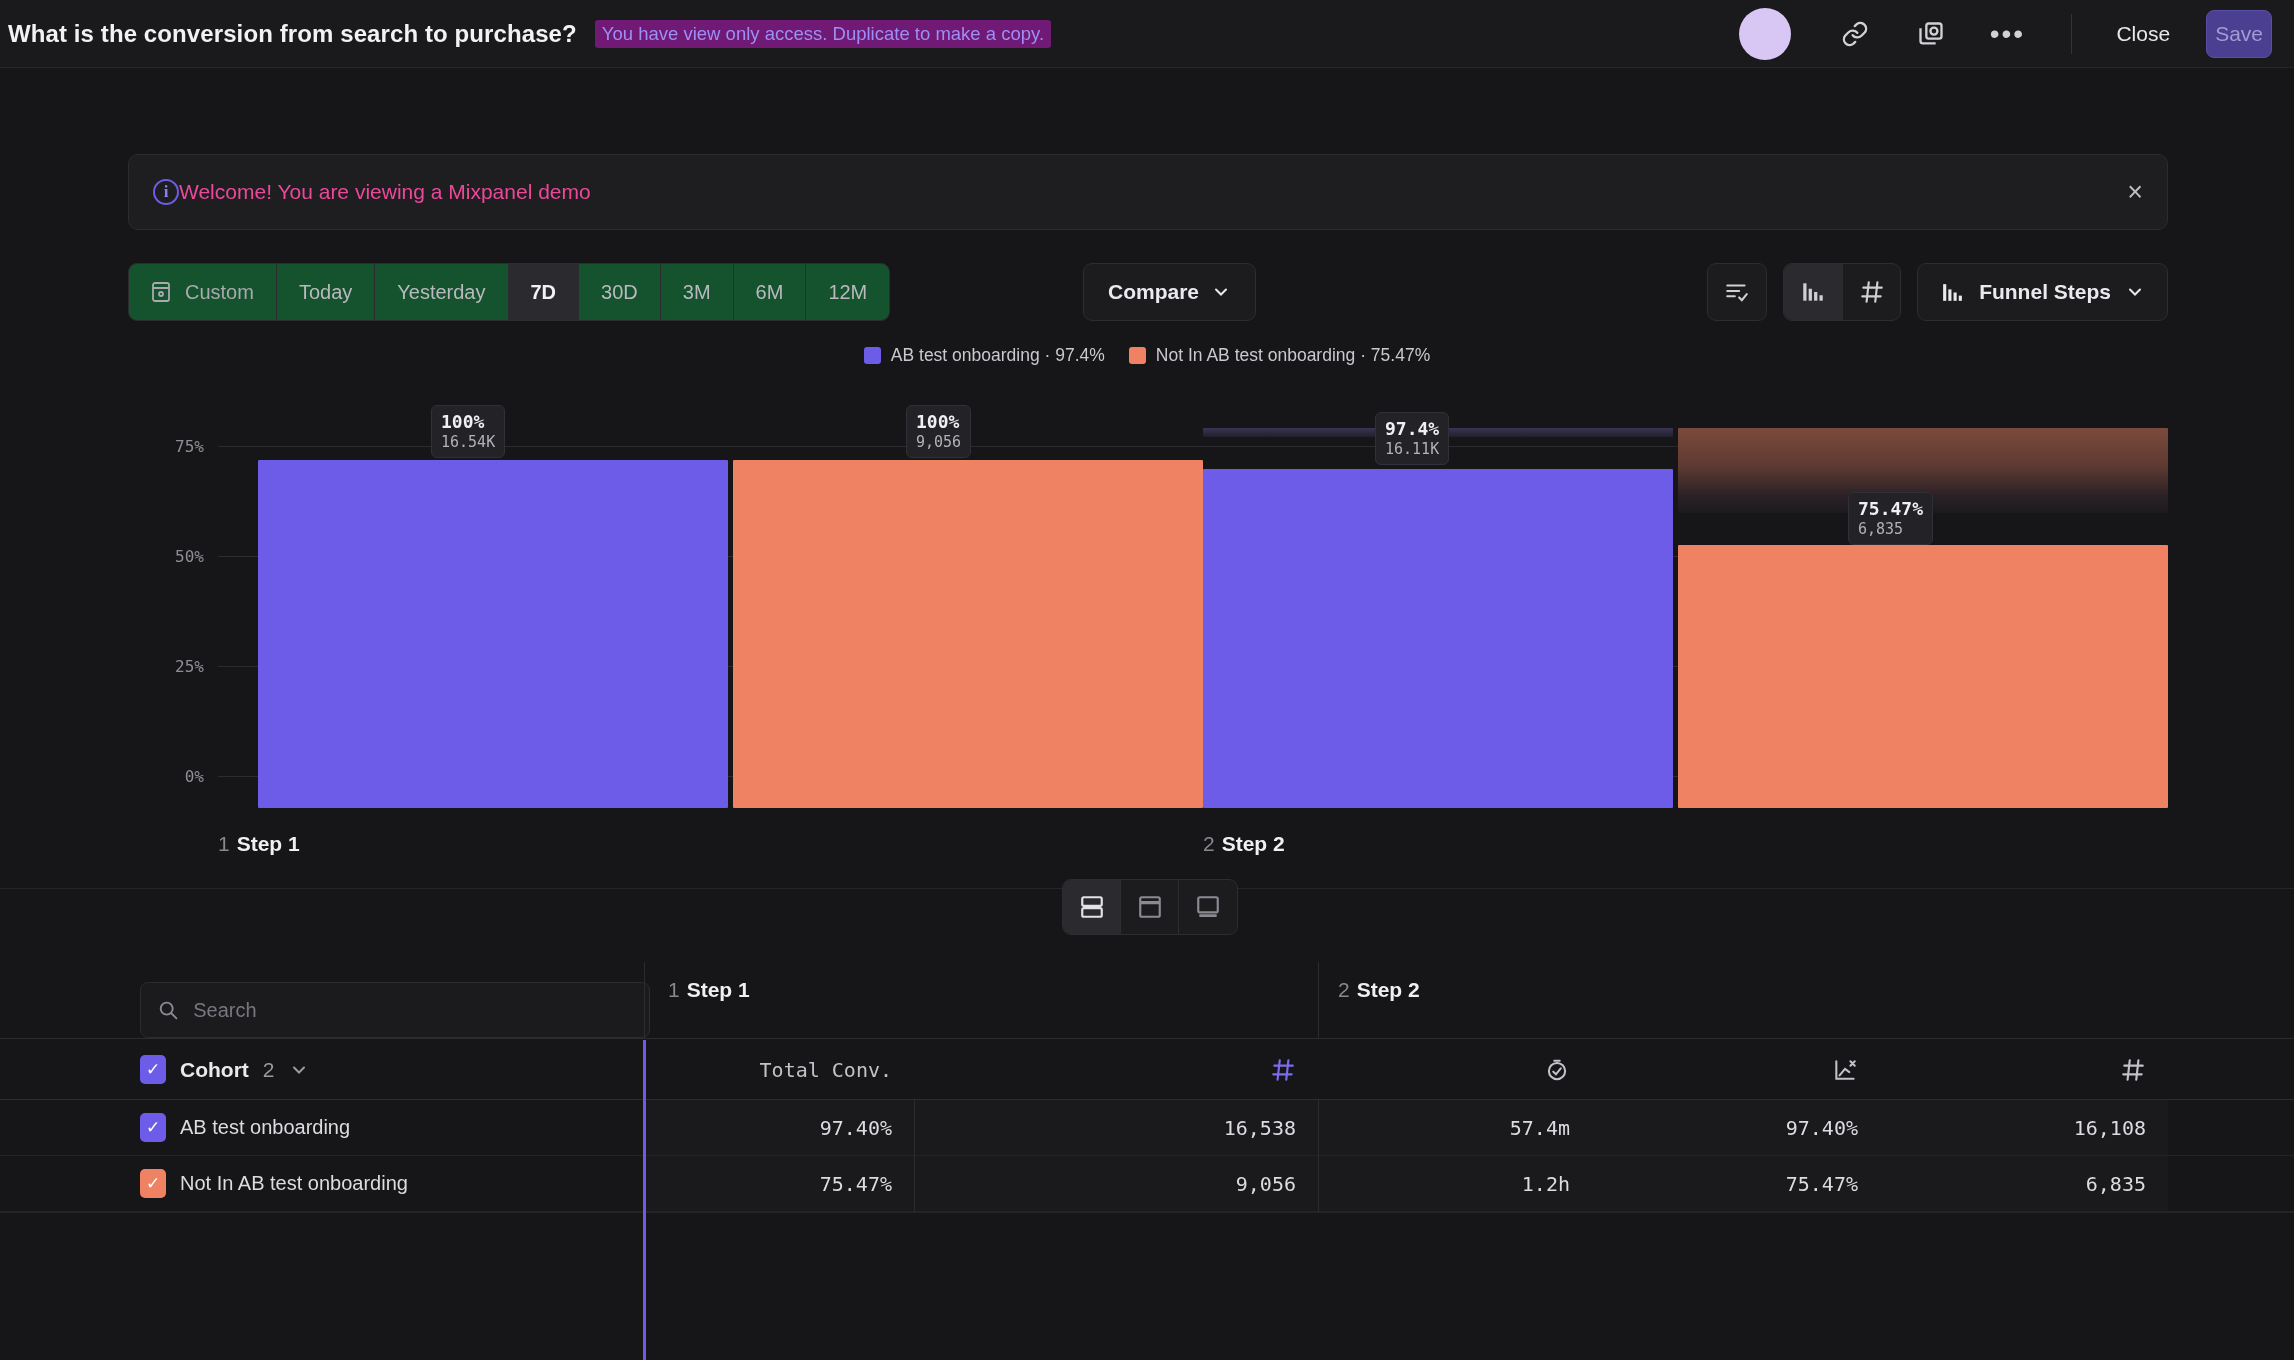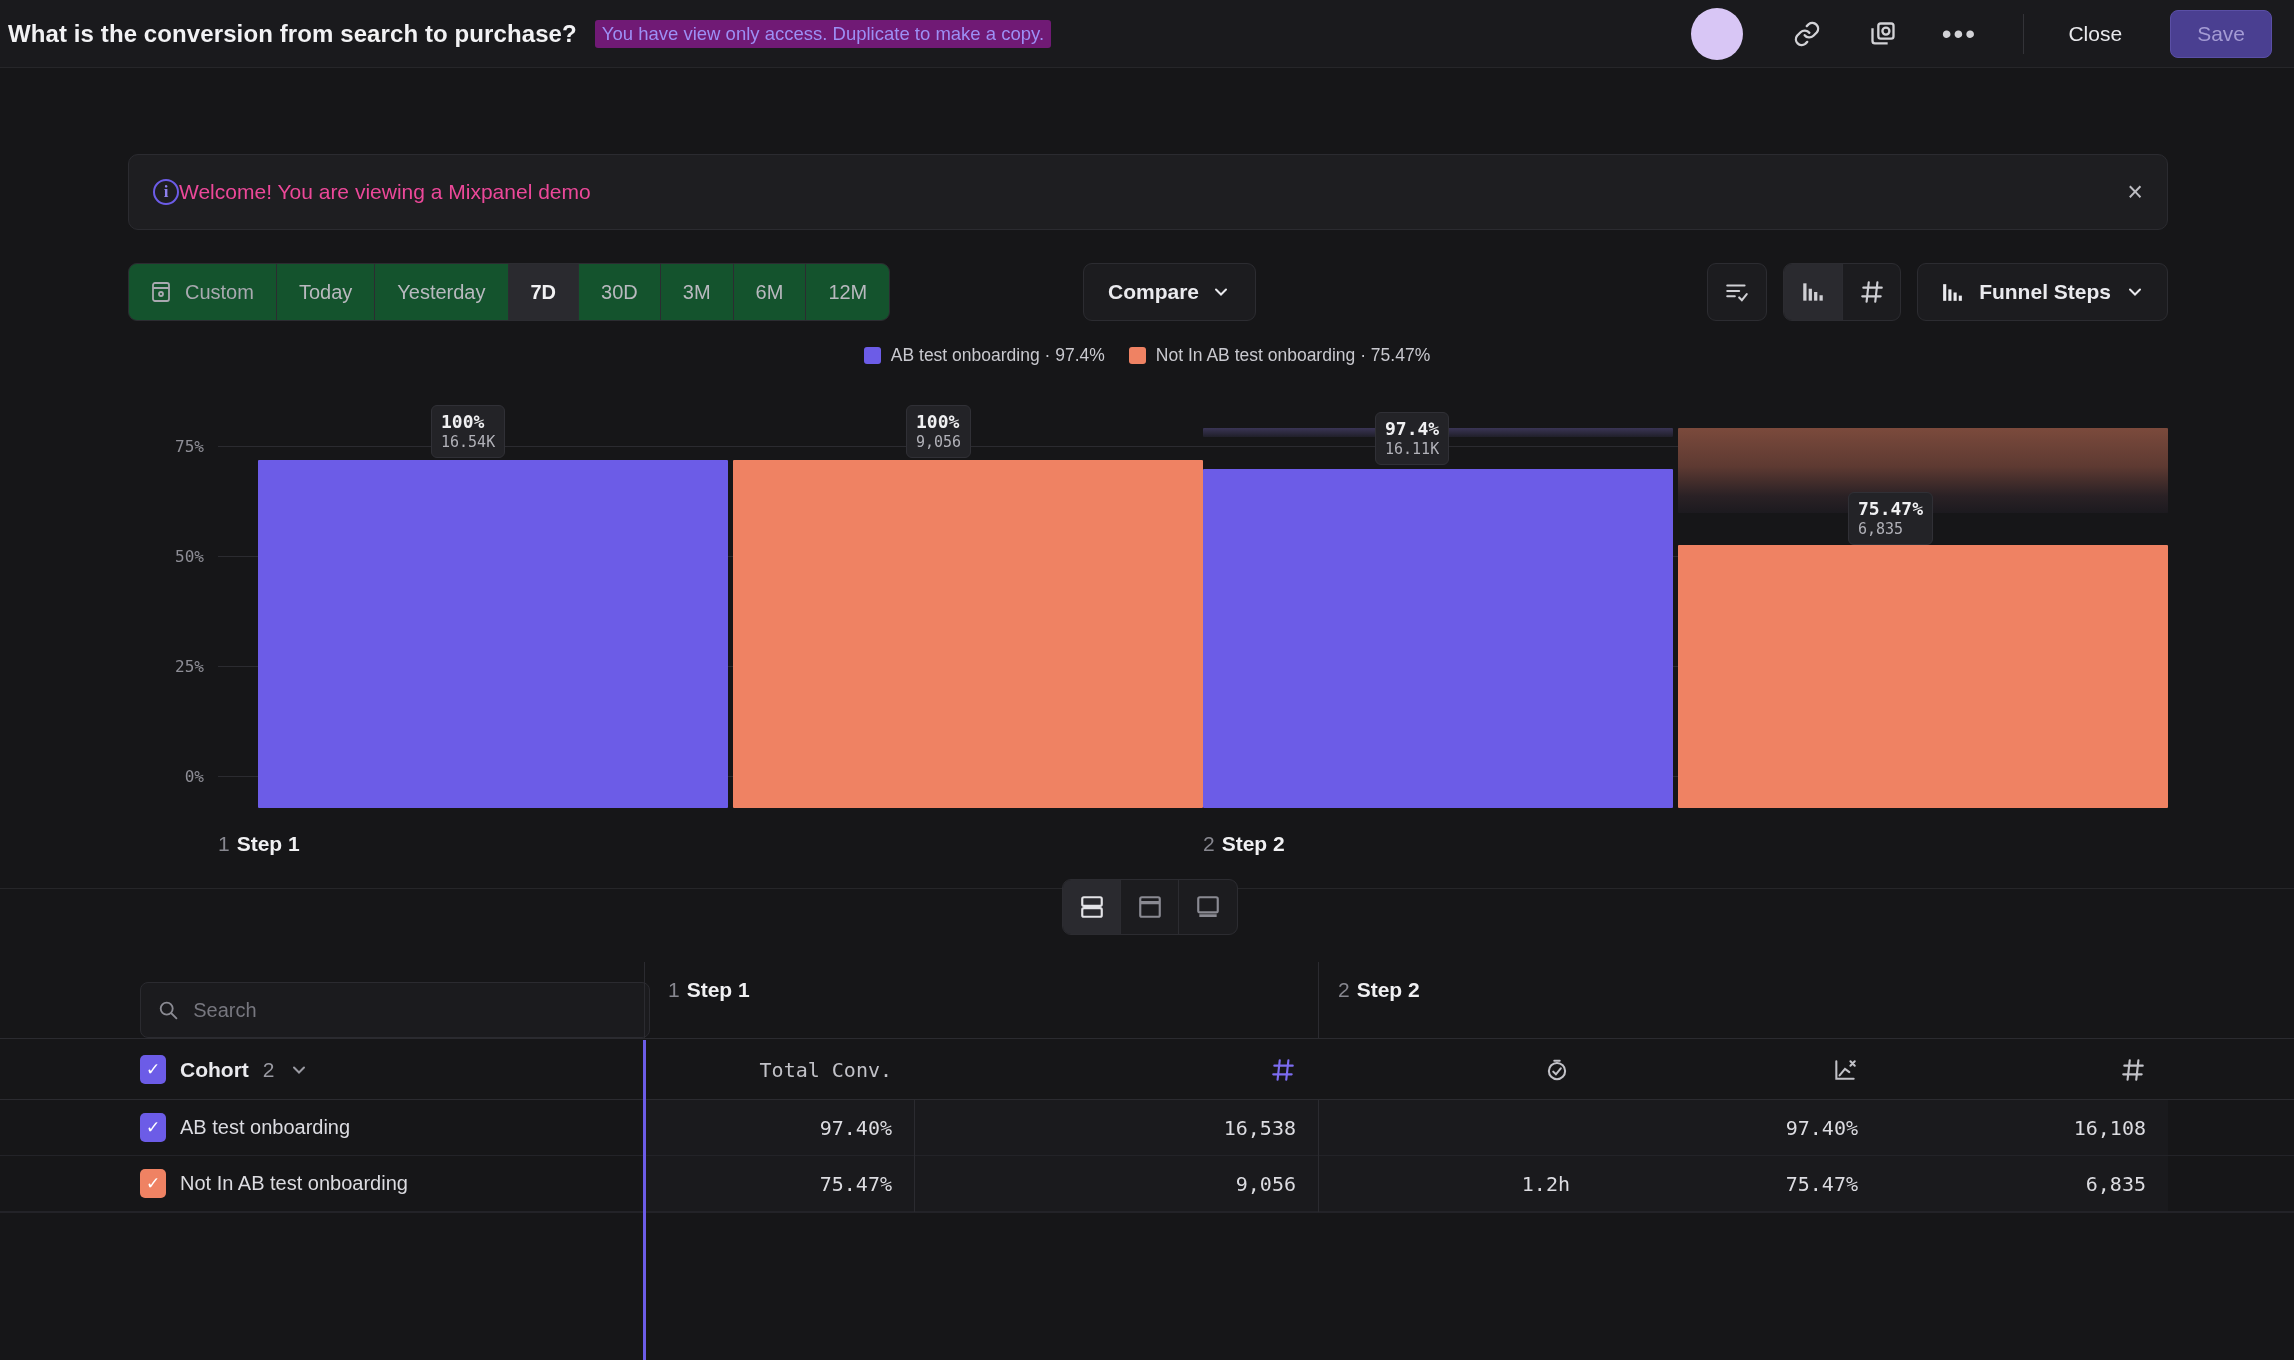--- a/index.html
+++ b/index.html
@@ -36,22 +36,22 @@
   .ticon {
     width: 52px; height: 52px; display: flex; align-items: center; justify-content: center;
     color: #d2d2d6; margin: 0 12px; border-radius: 6px;
   }
   .ticon svg { display: block; }
   .vdiv { width: 1px; height: 40px; background: #333338; margin: 0 26px; }
   .close-btn {
     font-size: 21px; color: #e9e9ec; padding: 8px 18px; font-weight: 400; white-space: nowrap;
   }
   .save-btn {
-    margin-left: 30px; background: #4a3f91; color: #a49bd4;
-    font-size: 21px; padding: 11px 26px; border-radius: 8px; font-weight: 500;
+    margin-left: 18px; background: #4a3f91; color: #a49bd4;
+    font-size: 21px; padding: 11px 8px; border-radius: 8px; font-weight: 500;
     border: 1px solid #5a4fa6;
   }
   .dots { letter-spacing: 2px; font-size: 28px; line-height: 10px; color: #d2d2d6; }
 
   
   .banner {
     position: absolute; left: 128px; top: 154px; width: 2040px; height: 76px;
     background: #1e1e21; border: 1px solid #2b2b30; border-radius: 10px;
     display: flex; align-items: center; padding: 0 24px;
   }
@@ -488,20 +488,21 @@
       </div>
     </div>
 
     <div class="trow" style="top:170px;">
       <div class="label-cell">
         <span class="chk" style="background:#6c5ce7;">✓</span>
         <span>AB test onboarding</span>
       </div>
       <div class="tcell" style="left:644px;width:270px;">97.40%</div>
       <div class="tcell" style="left:914px;width:404px;">16,538</div>
+      <div class="tcell" style="left:1318px;width:274px;">57.4m</div>
       <div class="tcell" style="left:1592px;width:288px;">97.40%</div>
       <div class="tcell" style="left:1880px;width:288px;">16,108</div>
     </div>
 
     <div class="trow" style="top:226px;">
       <div class="label-cell">
         <span class="chk" style="background:#ef8263;">✓</span>
         <span>Not In AB test onboarding</span>
       </div>
       <div class="tcell" style="left:644px;width:270px;">75.47%</div>

